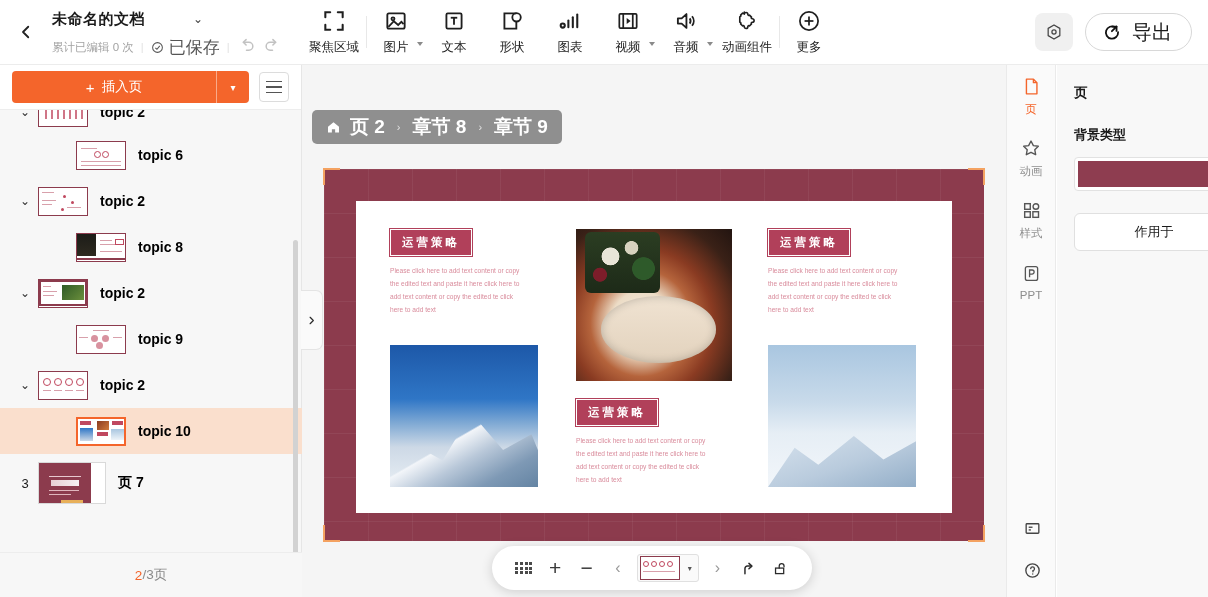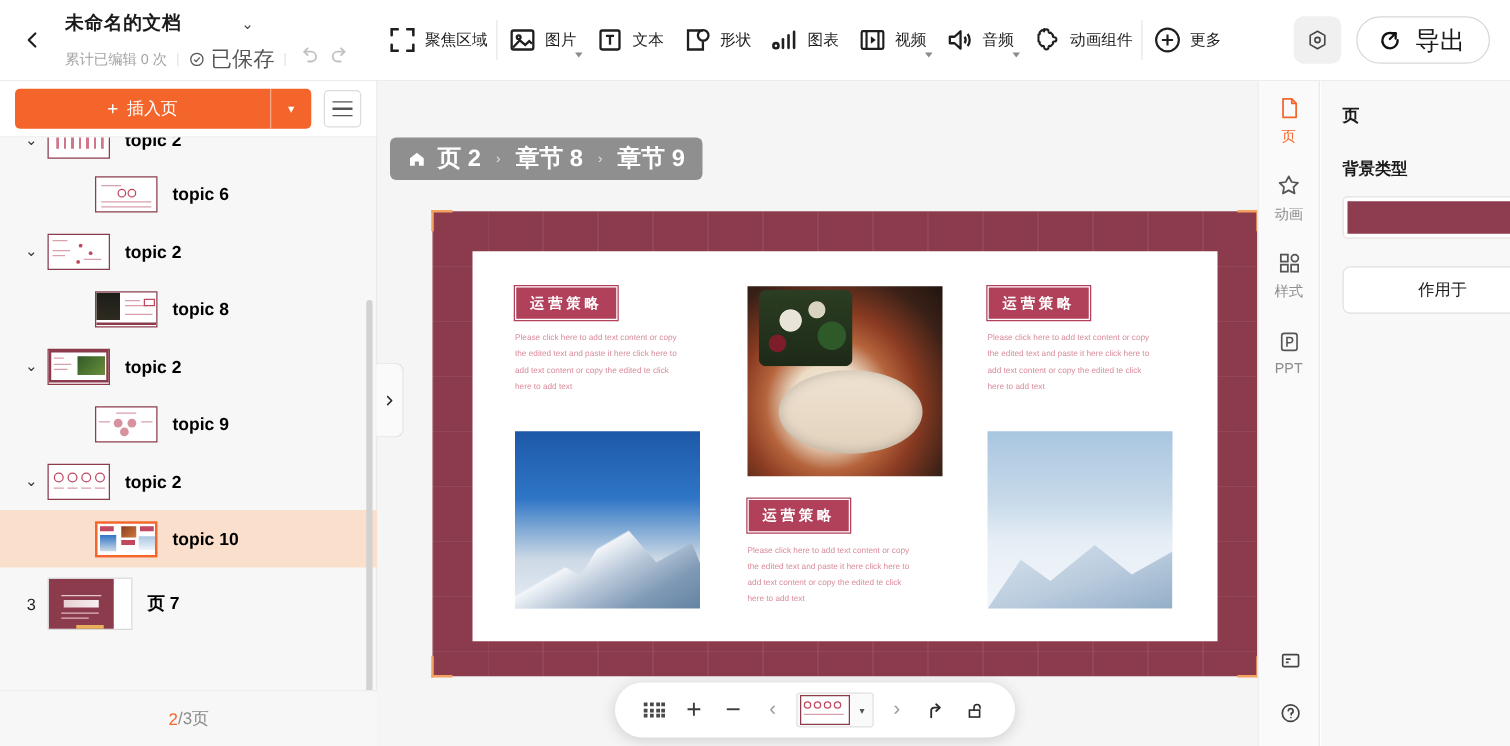--- a/index.html
+++ b/index.html
@@ -34,21 +34,21 @@
   .saved { display:flex; align-items:center; gap:5px; }
   .saved .t2 { font-size: 17px; color: #555; }
   .undo, .redo { cursor: pointer; }
 
   .tb-sep { width:1px; height: 32px; background: #e8e8e8; }
 
   .tools { display: flex; align-items: center; gap: 0px; margin-left: 10px; }
   .tool {
     position: relative;
     min-width: 58px; height: 62px; padding: 0 7px;
-    display:flex; flex-direction: row; align-items:center; justify-content:center; gap: 5px;
+    display:flex; flex-direction: column; align-items:center; justify-content:center; gap: 5px;
     cursor: pointer; border-radius: 6px;
   }
   .tool .lbl { font-size: 12.5px; color: #1f1f1f; white-space: nowrap; }
   .tool .mini-caret {
     position: absolute; right: 2px; bottom: 17px;
     width: 0; height: 0; border-left: 3.5px solid transparent; border-right: 3.5px solid transparent;
     border-top: 4px solid #8a8a8a;
   }
   .ic { width: 26px; height: 26px; display:block; }
 
@@ -140,21 +140,21 @@
   }
   .crumb {
     position:absolute; top: 45px; left: 10px; height: 34px; padding: 0 14px;
     background: #8f8f8f; border-radius: 5px; display:flex; align-items:center; gap: 0px;
   }
   .crumb .home { margin-right: 9px; display:flex; }
   .crumb .cl { color:#fff; font-size: 19px; font-weight: bold; }
   .crumb .arr { color:#e2e2e2; font-size: 11px; margin: 0 12px; }
 
   .slide-wrap {
-    position:absolute; top: 104px; left: 22px; width: 660px; height: 372px; margin-left: 22px;
+    position:absolute; top: 104px; left: 22px; width: 660px; height: 372px;
   }
   .slide {
     position:absolute; inset: 0;
     background:
       repeating-linear-gradient(to right, rgba(255,255,255,.055) 0 1px, transparent 1px 44px),
       repeating-linear-gradient(to bottom, rgba(255,255,255,.055) 0 1px, transparent 1px 44px),
       #8c3b4d;
   }
   .inner-card {
     position:absolute; left: 32px; top: 32px; right: 32px; bottom: 28px;

